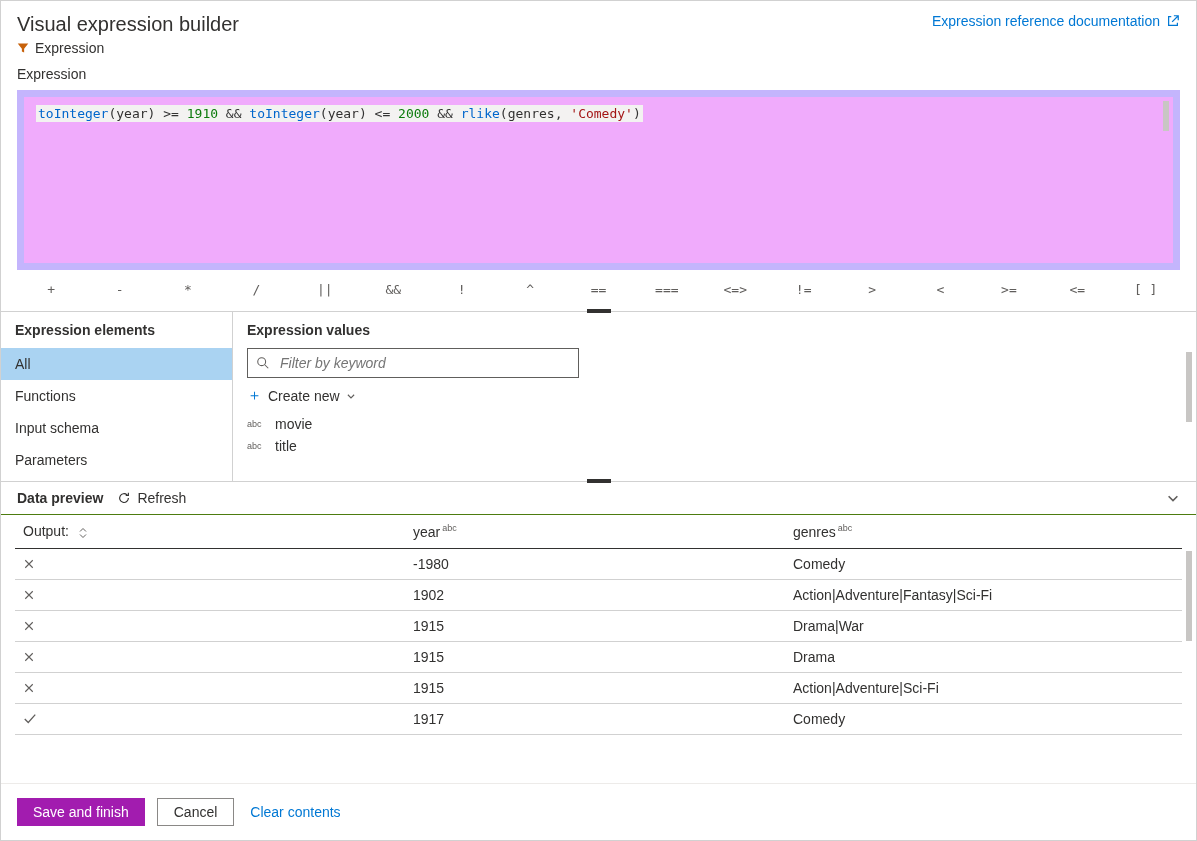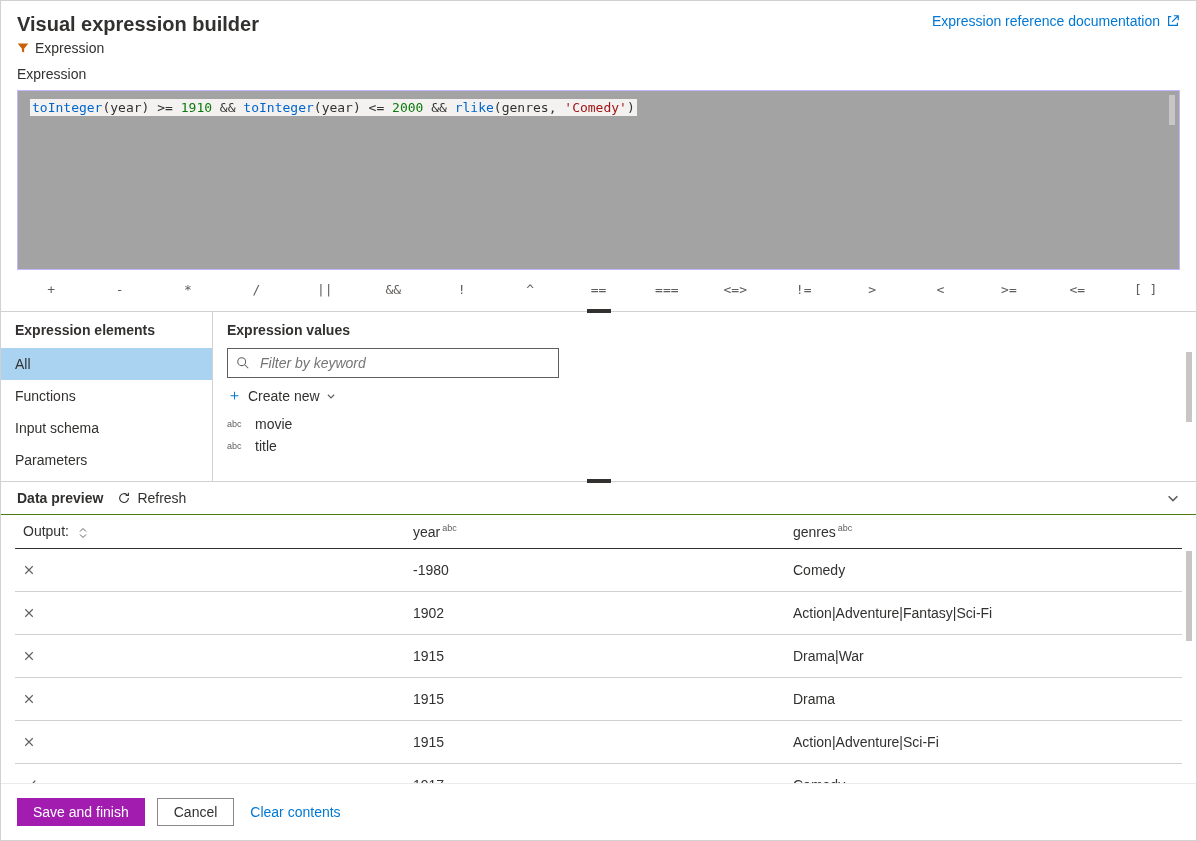--- a/index.html
+++ b/index.html
@@ -18,37 +18,37 @@
     flex-direction: column;
     overflow: hidden;
   }
   .header {
     padding: 12px 16px 6px 16px;
     display: flex;
     justify-content: space-between;
     align-items: flex-start;
   }
   .header-left { display: flex; flex-direction: column; gap: 4px; }
-  .title { font-size: 20px; font-weight: 700; }
+  .title { font-size: 20px; font-weight: 400; }
   .subtitle { display: flex; align-items: center; gap: 6px; }
   .filter-icon { color: #c7610a; }
   .doc-link {
     color: #0078d4;
     text-decoration: none;
     display: flex;
     align-items: center;
     gap: 6px;
     cursor: pointer;
   }
   .section-label { font-weight: 400; padding: 4px 16px; }
   .editor-box {
     margin: 4px 16px 0 16px;
-    border: 1px solid #c4b5fd;
+    border: 7px solid #c4b5fd;
     height: 180px;
-    background: #a3a3a3;
+    background: #f0abfc;
     position: relative;
     font-family: Consolas, Menlo, monospace;
     font-size: 13px;
     padding: 8px 12px;
     overflow: hidden;
   }
   .code-line { background: #f3f2f1; display: inline-block; padding: 1px 2px; }
   .tok-fn { color: #0066cc; }
   .tok-var { color: #323130; }
   .tok-kw { color: #333; }
@@ -87,21 +87,21 @@
     background: #323130;
     transform: translateX(-50%);
   }
   .middle {
     display: flex;
     border-bottom: 1px solid #d1d1d1;
     height: 170px;
     position: relative;
   }
   .elements-pane {
-    width: 212px;
+    width: 232px;
     border-right: 1px solid #d1d1d1;
     display: flex;
     flex-direction: column;
   }
   .pane-title { font-weight: 600; padding: 10px 14px; }
   .elem-item {
     padding: 8px 14px;
     cursor: pointer;
   }
   .elem-item.selected { background: #aad3f2; }
@@ -199,21 +199,21 @@
   th {
     text-align: left;
     font-weight: 400;
     padding: 8px 8px;
     border-bottom: 1.5px solid #323130;
     color: #605e5c;
   }
   th .col-main { color: #323130; }
   th .col-type { font-size: 9px; color: #605e5c; vertical-align: super; margin-left: 2px;}
   td {
-    padding: 13px 8px;
+    padding: 7px 8px;
     border-bottom: 1px solid #d1d1d1;
   }
   .output-col { width: 390px; }
   .year-col { width: 380px; }
   .row-icon { color: #605e5c; }
   .footer {
     padding: 14px 16px;
     display: flex;
     align-items: center;
     gap: 12px;

